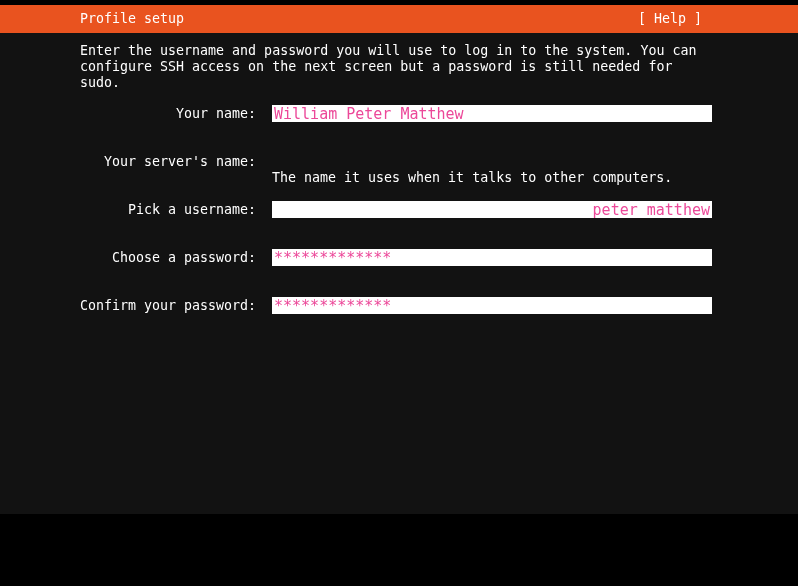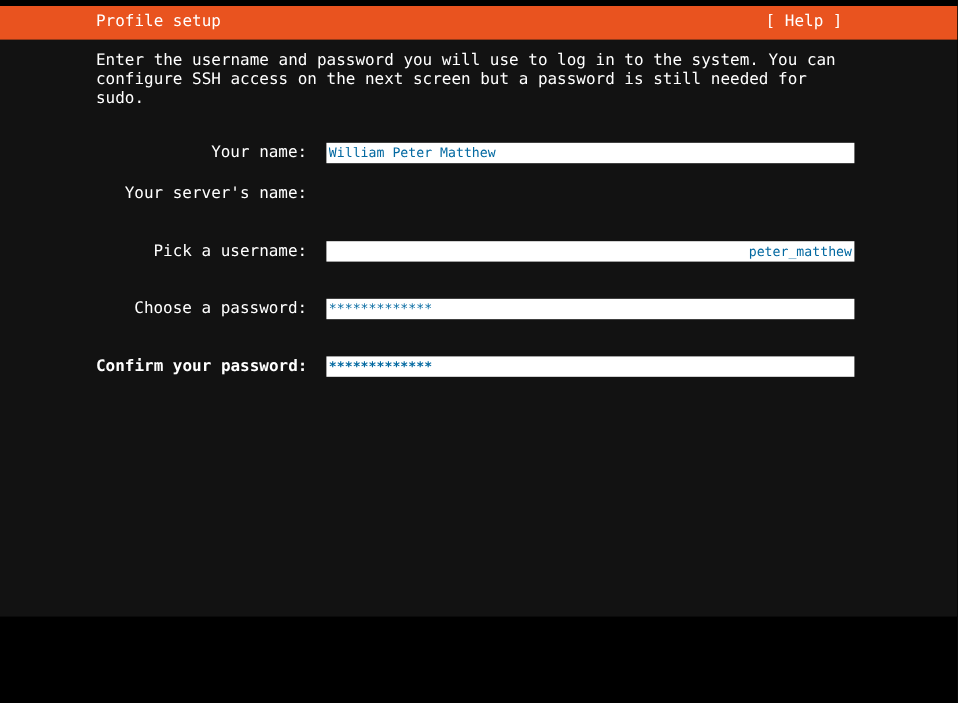--- a/index.html
+++ b/index.html
@@ -54,41 +54,41 @@
     text-align: right;
     line-height: 17px;
     white-space: pre;
   }
   .field-input {
     position: absolute;
     left: 272px;
     width: 440px;
     height: 17px;
     background: #ffffff;
-    color: #0369a1;
+    color: #ec4899;
     border: none;
     outline: none;
     font: inherit;
-    font-size: 11px;
+    font-size: 15px;
     line-height: 15px;
     padding: 1px 2px;
     border-radius: 0;
     display: block;
   }
   .helper-text {
     position: absolute;
     left: 272px;
     white-space: pre;
   }
-  .row-name   { top: 119px; }
+  .row-name   { top: 105px; }
   .row-server { top: 153px; }
   .row-helper { top: 170px; }
   .row-user   { top: 201px; text-align: right; }
   .row-pass   { top: 249px; }
-  .row-conf   { top: 297px; font-weight: bold; }
+  .row-conf   { top: 297px; }
   .done-button {
     position: absolute;
     left: 335px; top: 555px;
     width: 114px; height: 17px;
     background: #12851f;
     border: 2px solid #25a233;
     color: #ffffff;
     font: inherit;
     font-size: 19px;
     line-height: 11px;
@@ -112,20 +112,21 @@
   </div>
 
   <div class="instructions">Enter the username and password you will use to log in to the system. You can
 configure SSH access on the next screen but a password is still needed for
 sudo.</div>
 
   <span class="field-label row-name">Your name:</span>
   <input class="field-input row-name" type="text" value="William Peter Matthew" style="">
 
   <span class="field-label row-server">Your server's name:</span>
+  <span class="helper-text row-helper">The name it uses when it talks to other computers.</span>
 
   <span class="field-label row-user">Pick a username:</span>
   <input class="field-input row-user" type="text" value="peter_matthew" style="">
 
   <span class="field-label row-pass">Choose a password:</span>
   <input class="field-input row-pass" type="text" value="*************" style="">
 
   <span class="field-label row-conf">Confirm your password:</span>
   <input class="field-input row-conf" type="text" value="*************" style="">
 

